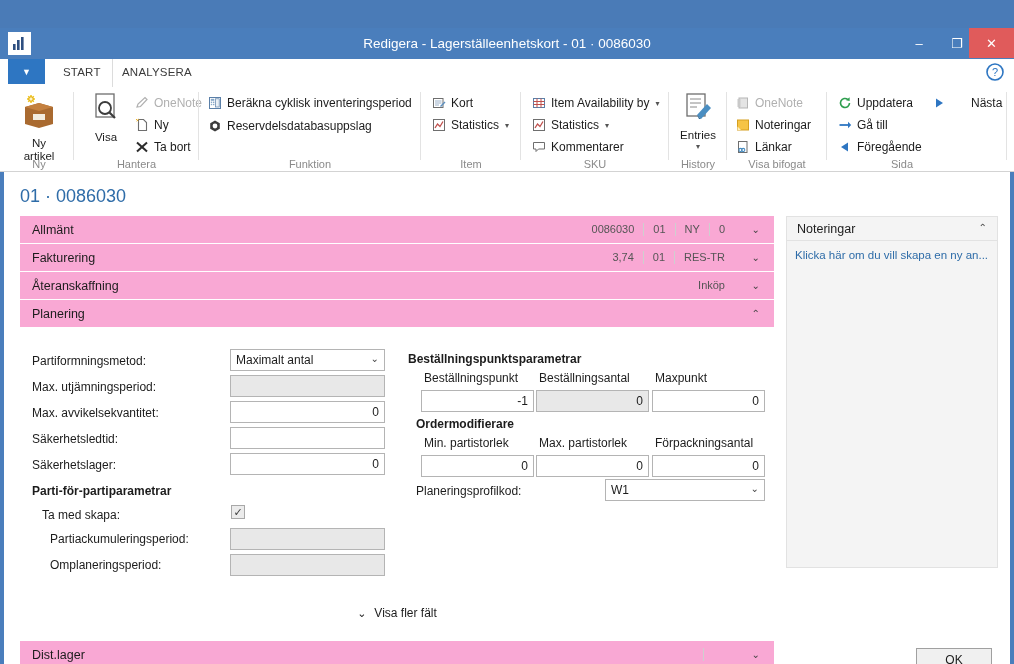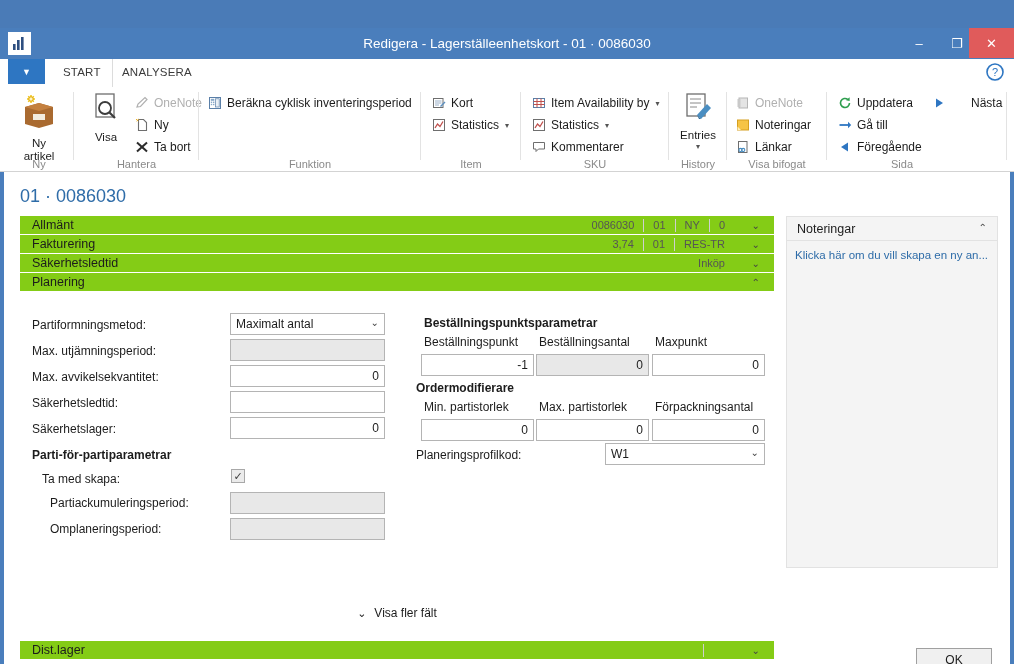--- a/index.html
+++ b/index.html
@@ -90,21 +90,21 @@
   #content {
     position:absolute; left:4px; top:144px; width:1006px; height:516px;
     background:#ffffff;
   }
   #page-title {
     position:absolute; left:16px; top:14px;
     font-size:18px; color:#2e6ca8; font-weight:normal;
   }
   #left-pane { position:absolute; left:16px; top:44px; width:754px; }
   .fastrow {
-    position:relative; height:19px; background:#84cc16;
+    position:relative; height:28px; background:#f9a8d4;
     border-bottom:1px solid #ffffff;
     display:flex; align-items:center;
   }
   .fastrow .ftitle { position:absolute; left:12px; font-size:12.5px; color:#1c1c1c; }
   .fastrow .fvals {
     position:absolute; right:40px; display:flex; align-items:center;
     font-size:11px; color:#555;
   }
   .fastrow .fvals span { padding:0 9px; border-left:1px solid #cfcfcf; line-height:13px;}
   .fastrow .fvals span:first-child { border-left:none; }
@@ -267,20 +267,29 @@
               <rect x="2.8" y="2.8" width="3.5" height="2" fill="#88a8c8"></rect>
               <rect x="2.8" y="5.6" width="1.4" height="1.4" fill="#88a8c8"></rect>
               <rect x="5" y="5.6" width="1.4" height="1.4" fill="#88a8c8"></rect>
               <rect x="2.8" y="7.8" width="1.4" height="1.4" fill="#88a8c8"></rect>
               <rect x="5" y="7.8" width="1.4" height="1.4" fill="#88a8c8"></rect>
               <rect x="7.6" y="2.8" width="3.6" height="8.2" fill="#eaf0f6" stroke="#5a7fa8" stroke-width=".7"></rect>
             </svg>
         </span>
         <span>Beräkna cyklisk inventeringsperiod</span>
       </div>
+      <div class="ritem" style="left:8px; top:30px;">
+        <span class="ico">
+          <svg width="14" height="14" viewBox="0 0 14 14">
+              <polygon points="7,1.5 11.8,4.2 11.8,9.8 7,12.5 2.2,9.8 2.2,4.2" fill="#3c3c3c"></polygon>
+              <circle cx="7" cy="7" r="2.4" fill="#ffffff"></circle>
+            </svg>
+        </span>
+        <span>Reservdelsdatabasuppslag</span>
+      </div>
       <div class="glabel">Funktion</div>
       <div class="sep"></div>
     </div>
 
     <div class="rgroup" style="left:421px; width:100px;">
       <div class="ritem" style="left:10px; top:7px;">
         <span class="ico">
           <svg width="14" height="14" viewBox="0 0 14 14">
               <rect x="1.5" y="2.5" width="9.5" height="9" fill="#fff" stroke="#6e6e6e" stroke-width="1"></rect>
               <line x1="3" y1="5" x2="9.5" y2="5" stroke="#9bb0c8"></line>
@@ -454,21 +463,21 @@
         <div class="ftitle">Fakturering</div>
         <div class="fvals">
           <span>3,74</span>
           <span>01</span>
           <span>RES-TR</span>
         </div>
         <div class="fchev">⌄</div>
       </div>
 
       <div class="fastrow">
-        <div class="ftitle">Säkerhetsledtid</div>
+        <div class="ftitle">Återanskaffning</div>
         <div class="fvals">
           <span>Inköp</span>
         </div>
         <div class="fchev">⌄</div>
       </div>
 
       <div class="fastrow">
         <div class="ftitle">Planering</div>
         <div class="fchev">⌃</div>
       </div>
@@ -497,21 +506,21 @@
 
         <div class="fld-label" style="left:22px; top:180px;">Ta med skapa:</div>
         <div class="chk" style="left:211px; top:177px;">✓</div>
 
         <div class="fld-label" style="left:30px; top:204px;">Partiackumuleringsperiod:</div>
         <input class="fld ro lt" style="left: 210px; top: 200px; width: 155px;" readonly="" value="">
 
         <div class="fld-label" style="left:30px; top:230px;">Omplaneringsperiod:</div>
         <input class="fld ro lt" style="left: 210px; top: 226px; width: 155px;" readonly="" value="">
 
-        <div class="fld-label bold" style="left:404px; top:24px;">Beställningspunktsparametrar</div>
+        <div class="fld-label bold" style="left:388px; top:24px;">Beställningspunktsparametrar</div>
 
         <div class="col-head" style="left:404px; top:43px;text-align:center;">Beställningspunkt</div>
         <div class="col-head" style="left:519px; top:43px;">Beställningsantal</div>
         <div class="col-head" style="left:635px; top:43px;">Maxpunkt</div>
 
         <input class="fld" style="left: 401px; top: 62px; width: 113px;" value="-1">
         <input class="fld ro" style="left: 516px; top: 62px; width: 113px;" readonly="" value="0">
         <input class="fld" style="left: 632px; top: 62px; width: 113px;" value="0">
 
         <div class="fld-label bold" style="left:396px; top:89px;">Ordermodifierare</div>

